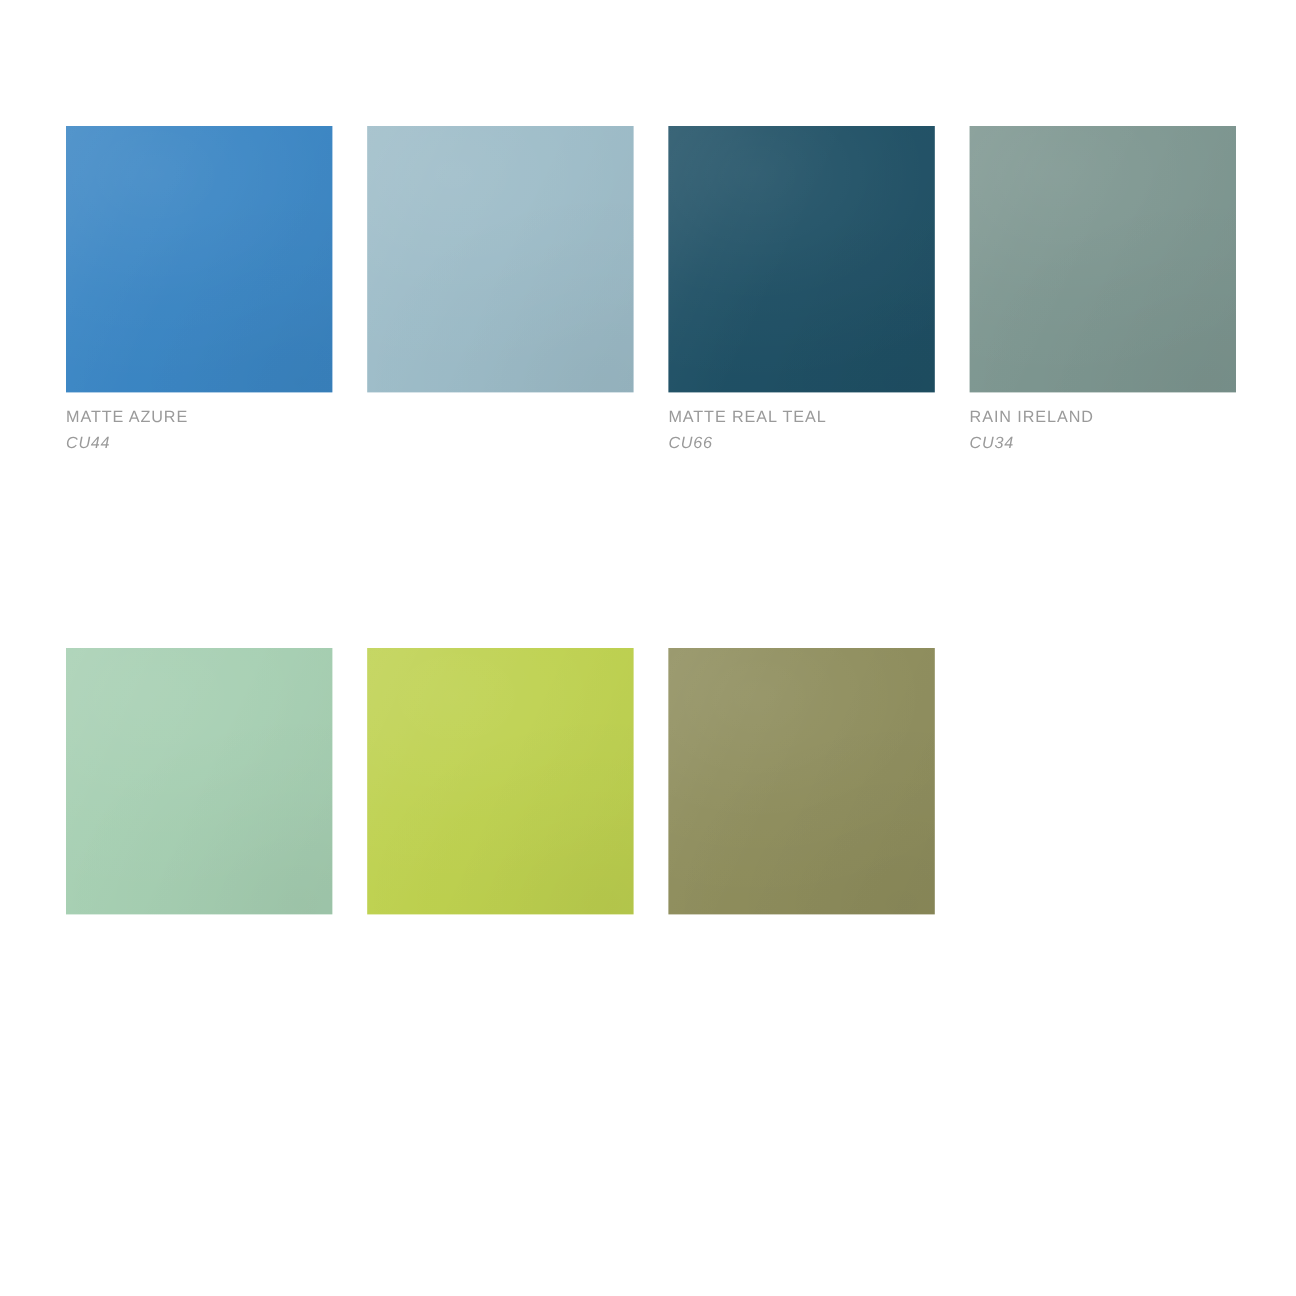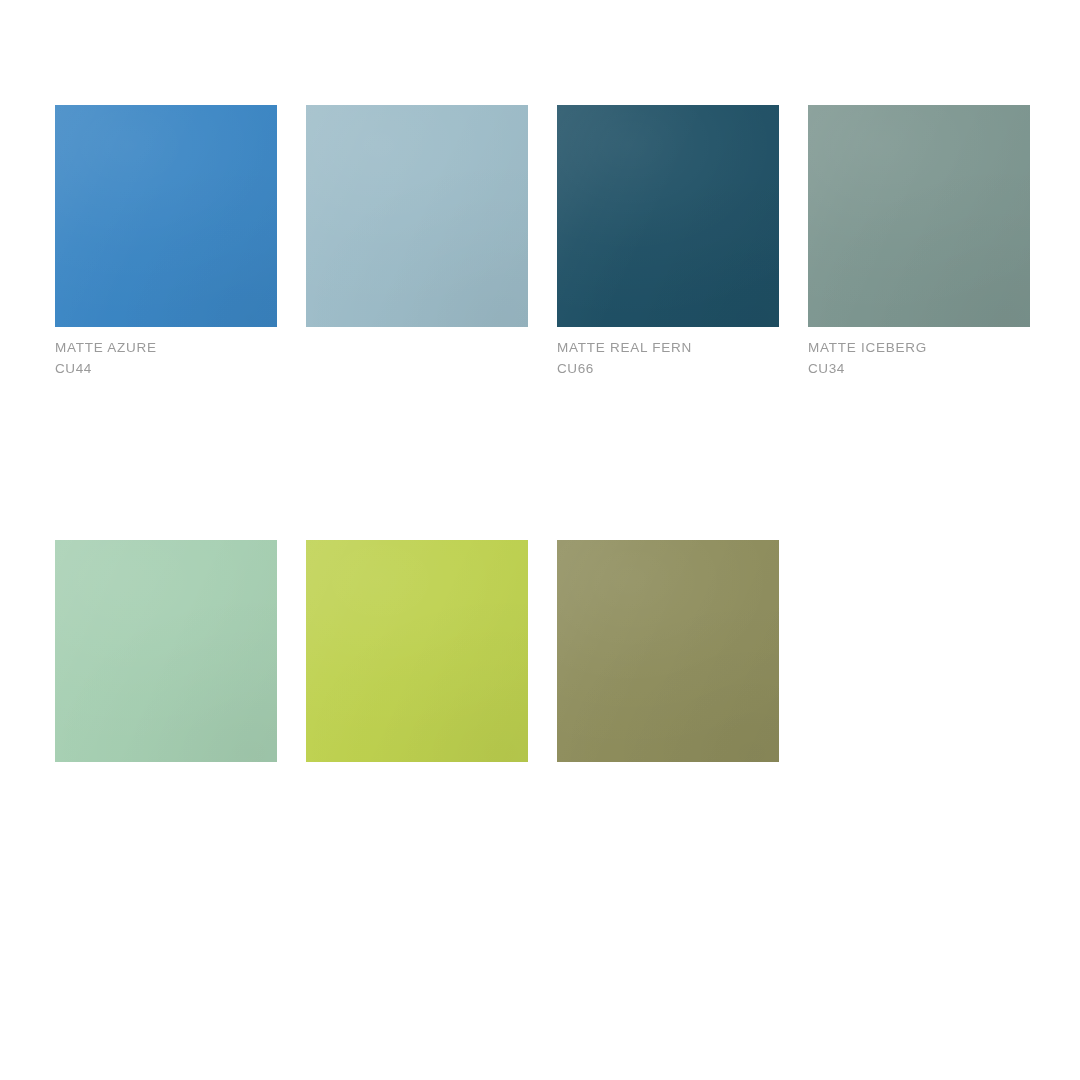--- a/index.html
+++ b/index.html
@@ -84,48 +84,49 @@
     display: block;
     color: #9a9a9a;
     font-size: 13.5px;
     line-height: 20.5px;
     letter-spacing: 0.75px;
     font-weight: 400;
     white-space: nowrap;
   }
   .swatch-code {
     letter-spacing: 0.6px;
+    font-style: italic;
   }
 </style>
 </head>
 <body>
 
 <div class="catalog-sheet">
   <div class="swatch-grid">
       <div class="swatch-card">
         <div class="swatch-chip" style="background-color: rgb(59, 134, 196);"></div>
         <div class="swatch-meta">
           <span class="swatch-name">MATTE AZURE</span>
           <span class="swatch-code">CU44</span>
         </div>
       </div>
       <div class="swatch-card">
         <div class="swatch-chip" style="background-color: rgb(157, 188, 200);"></div>
       </div>
       <div class="swatch-card">
         <div class="swatch-chip" style="background-color: rgb(31, 80, 101);"></div>
         <div class="swatch-meta">
-          <span class="swatch-name">MATTE REAL FERN</span>
+          <span class="swatch-name">MATTE REAL TEAL</span>
           <span class="swatch-code">CU66</span>
         </div>
       </div>
       <div class="swatch-card">
         <div class="swatch-chip" style="background-color: rgb(125, 150, 144);"></div>
         <div class="swatch-meta">
-          <span class="swatch-name">MATTE ICEBERG</span>
+          <span class="swatch-name">RAIN IRELAND</span>
           <span class="swatch-code">CU34</span>
         </div>
       </div>
       <div class="swatch-card">
         <div class="swatch-chip" style="background-color: rgb(166, 207, 178);"></div>
       </div>
       <div class="swatch-card">
         <div class="swatch-chip" style="background-color: rgb(190, 209, 79);"></div>
       </div>
       <div class="swatch-card">

